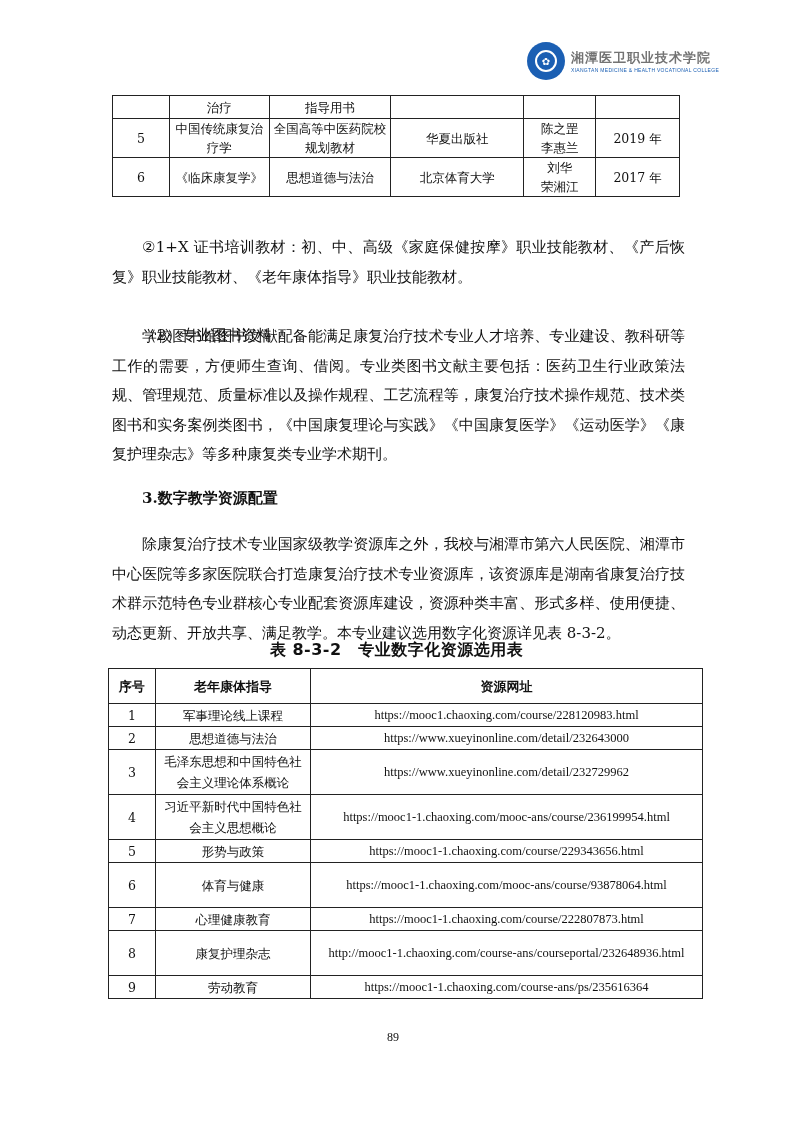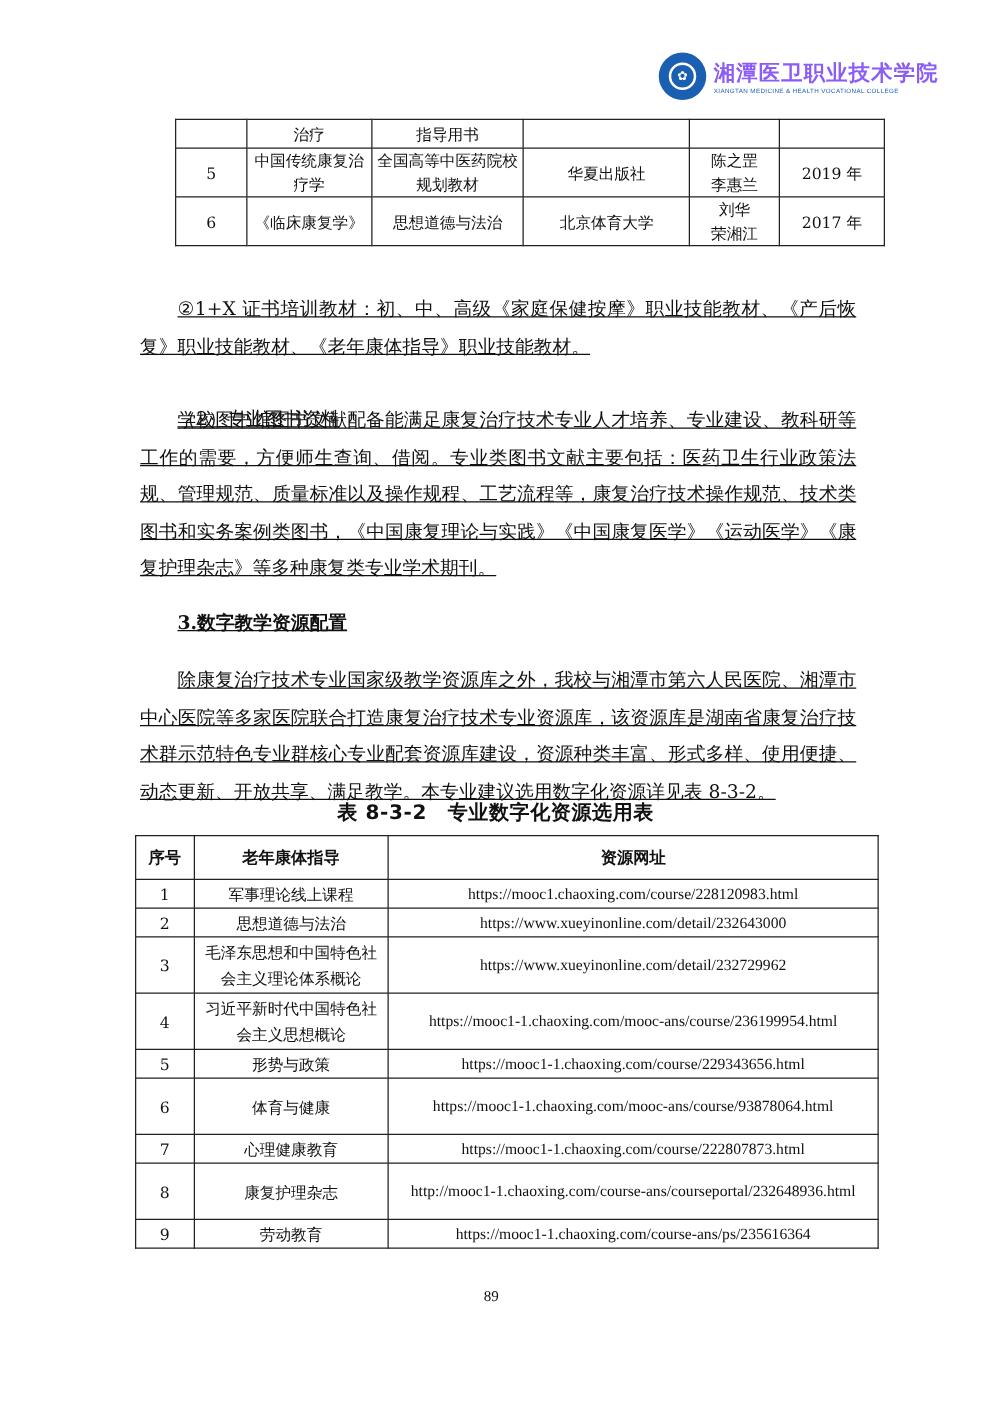--- a/index.html
+++ b/index.html
@@ -4,30 +4,30 @@
 <style>
   html, body { margin: 0; padding: 0; background: #ffffff; }
   body { width: 793px; height: 1122px; position: relative; overflow: hidden;
          font-family: "DejaVu Serif", "Liberation Serif", serif; color: #111; }
   .header { position: absolute; left: 527px; top: 42px; display: flex; align-items: center; }
   .logo-circle { width: 38px; height: 38px; border-radius: 50%; background: #1b5fb3;
                  display: flex; align-items: center; justify-content: center; }
   .logo-inner { width: 22px; height: 22px; border-radius: 50%; border: 2px solid #fff; box-sizing: border-box;
                 display:flex; align-items:center; justify-content:center; color:#fff; font-size:10px; }
   .logo-text { margin-left: 6px; }
-  .logo-cn { font-size: 17px; color: #8b5cf6; font-weight: bold; letter-spacing: 1px; }
+  .logo-cn { font-size: 13px; color: #737373; font-weight: bold; letter-spacing: 1px; }
   .logo-en { font-size: 5px; color: #1b5fb3; font-family: "Liberation Sans", sans-serif; letter-spacing: 0.3px; }
 
   table { border-collapse: collapse; position: absolute; font-size: 12.5px; }
   td, th { border: 1px solid #222; text-align: center; vertical-align: middle; padding: 0 4px; line-height: 19px; }
-  #table1 { left: 112px; top: 95px; width: 568px; margin-left: 28px; }
+  #table1 { left: 112px; top: 95px; width: 568px; }
   #table1 td { height: 38px; }
   #table1 tr.partial td { height: 22px; }
 
-  .para { position: absolute; left: 112px; width: 573px; font-size: 15px; line-height: 29.5px; text-align: justify; text-decoration: underline; }
+  .para { position: absolute; left: 112px; width: 573px; font-size: 15px; line-height: 29.5px; text-align: justify; }
   .indent { text-indent: 30px; }
   #p1 { top: 233px; }
   #p2 { top: 293px; margin-top: 28px; }
   #p3 { top: 322px; }
   #h3 { top: 484px; font-weight: bold; }
   #p4 { top: 513px; margin-top: 17px; }
   #caption { position: absolute; left: 0; width: 793px; top: 640px; text-align: center; font-size: 16px; font-weight: bold;
              font-family: "DejaVu Sans", "Liberation Sans", sans-serif; letter-spacing: 0.5px; }
 
   #table2 { left: 108px; top: 668px; width: 595px; font-size: 12.5px; }

